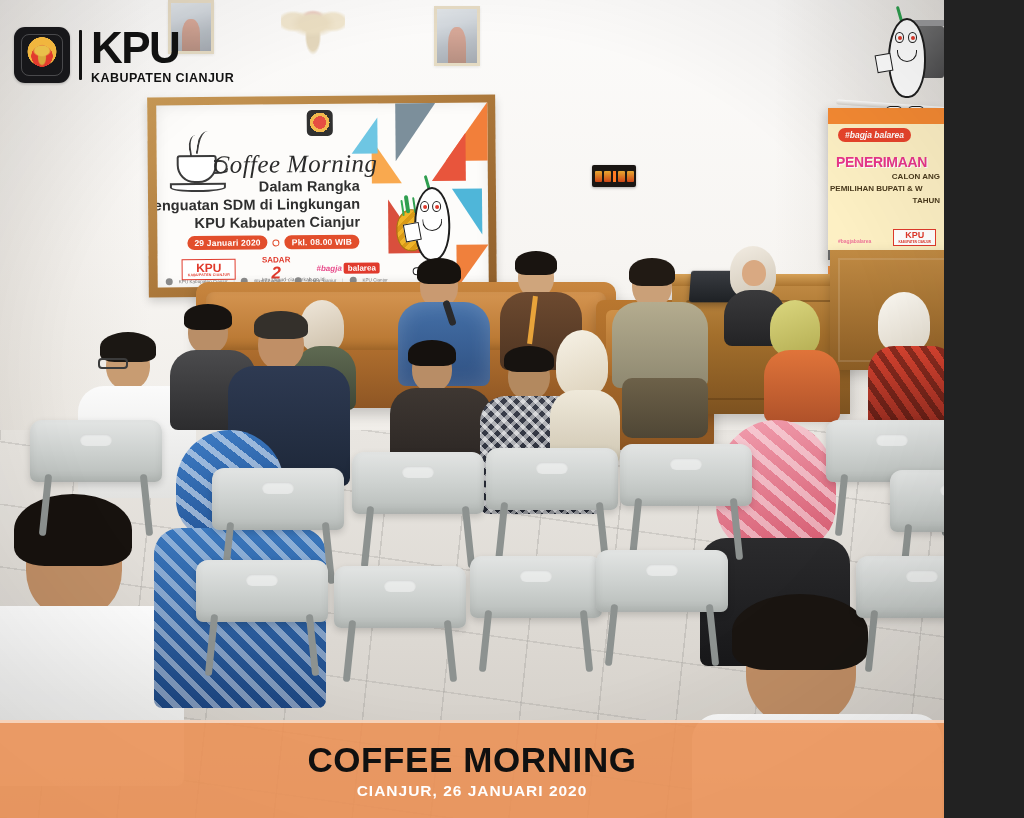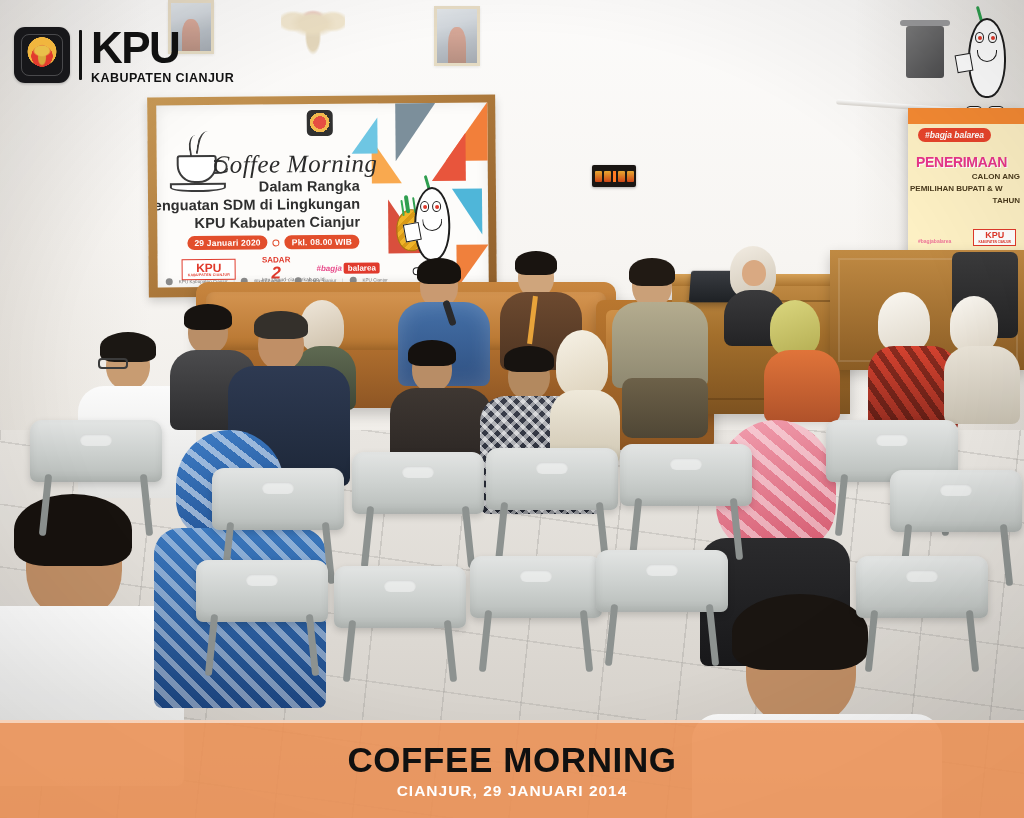--- a/index.html
+++ b/index.html
@@ -1,21 +1,21 @@
 <!DOCTYPE html>
 <html><head>
 <meta charset="utf-8">
 <style>
   * { margin:0; padding:0; box-sizing:border-box; }
   html,body { background:#222; }
   body { font-family:"Liberation Sans", sans-serif; }
 
   .stage {
     position:relative;
-    width:1024px; height:818px;
+    width:944px; height:818px;
     overflow:hidden;
     background:#f4f2f0;
   }
 
   
   .photo {
     position:absolute; inset:0;
     background:
       
       radial-gradient(ellipse 70% 50% at 50% 28%, rgba(255,252,248,.95), rgba(241,238,233,0) 70%),
@@ -770,16 +770,16 @@
       </div>
     <div class="divider"></div>
     <div class="words">
       <div class="kpu">KPU</div>
       <div class="sub">KABUPATEN CIANJUR</div>
     </div>
   </div>
 
   <div class="caption">
     <div class="t1">COFFEE MORNING</div>
-    <div class="t2">CIANJUR, 29 JANUARI 2014</div>
+    <div class="t2">CIANJUR, 26 JANUARI 2020</div>
   </div>
 
 </div>
 
 </body></html>

